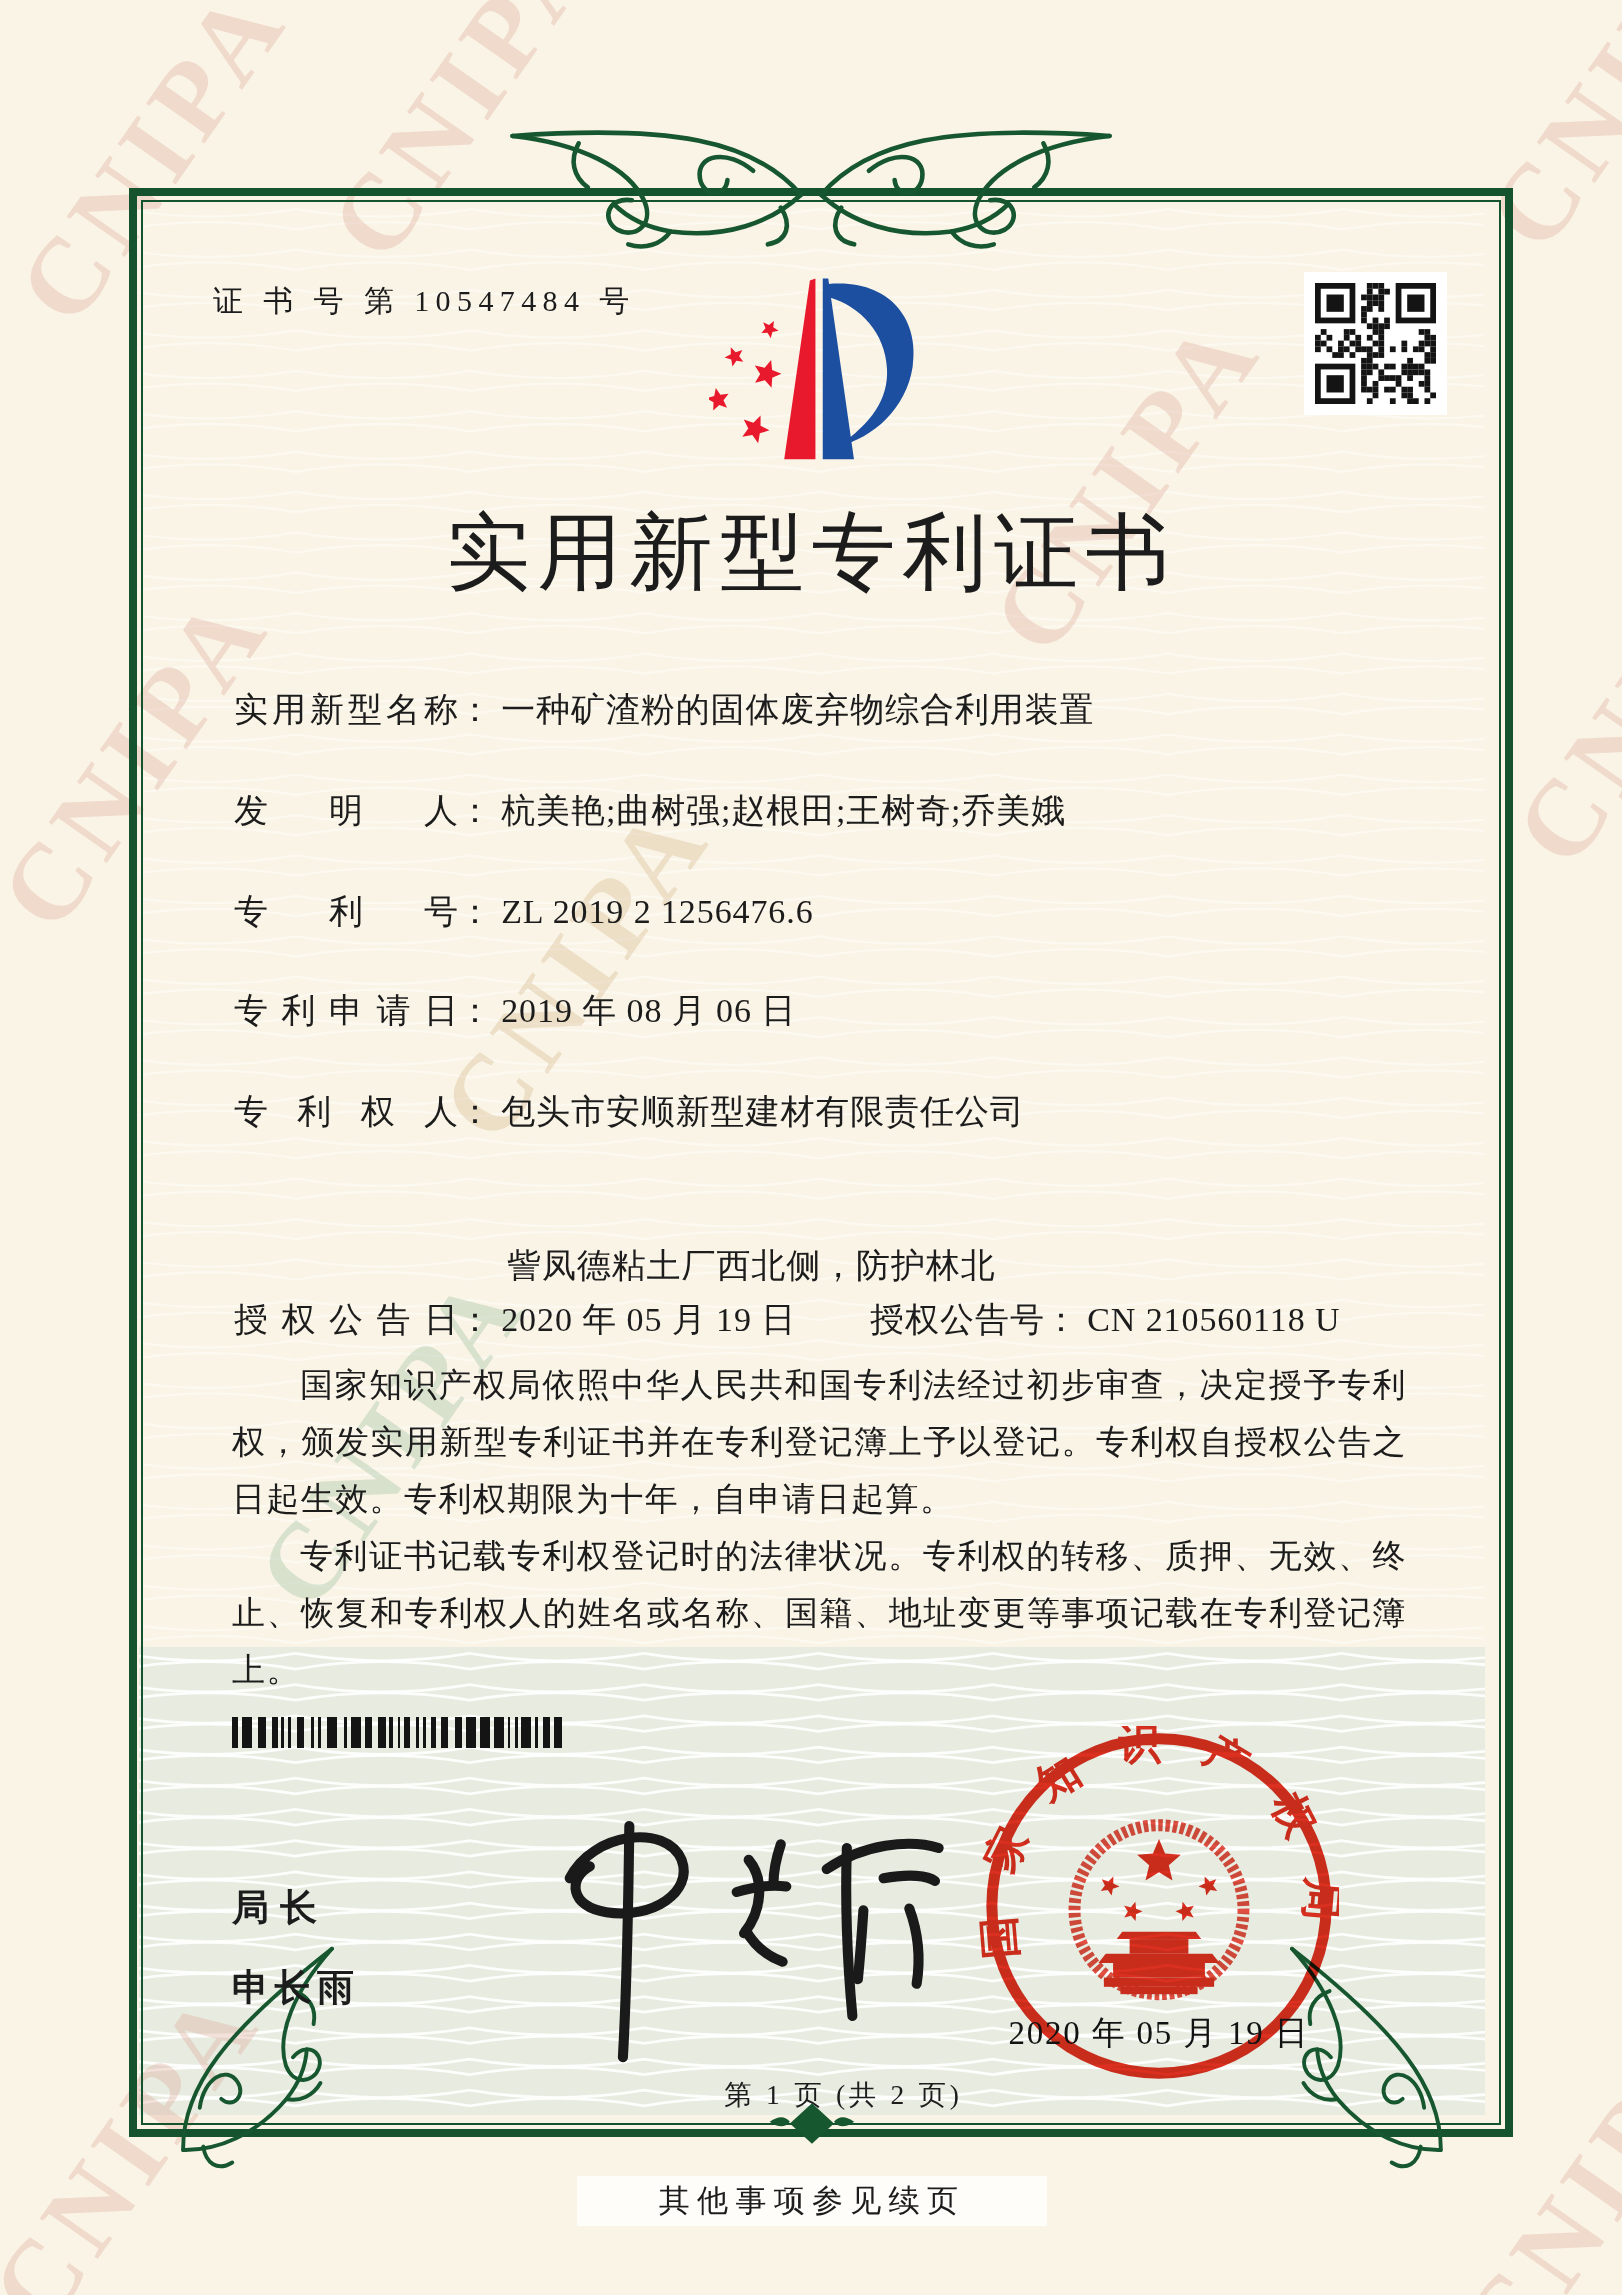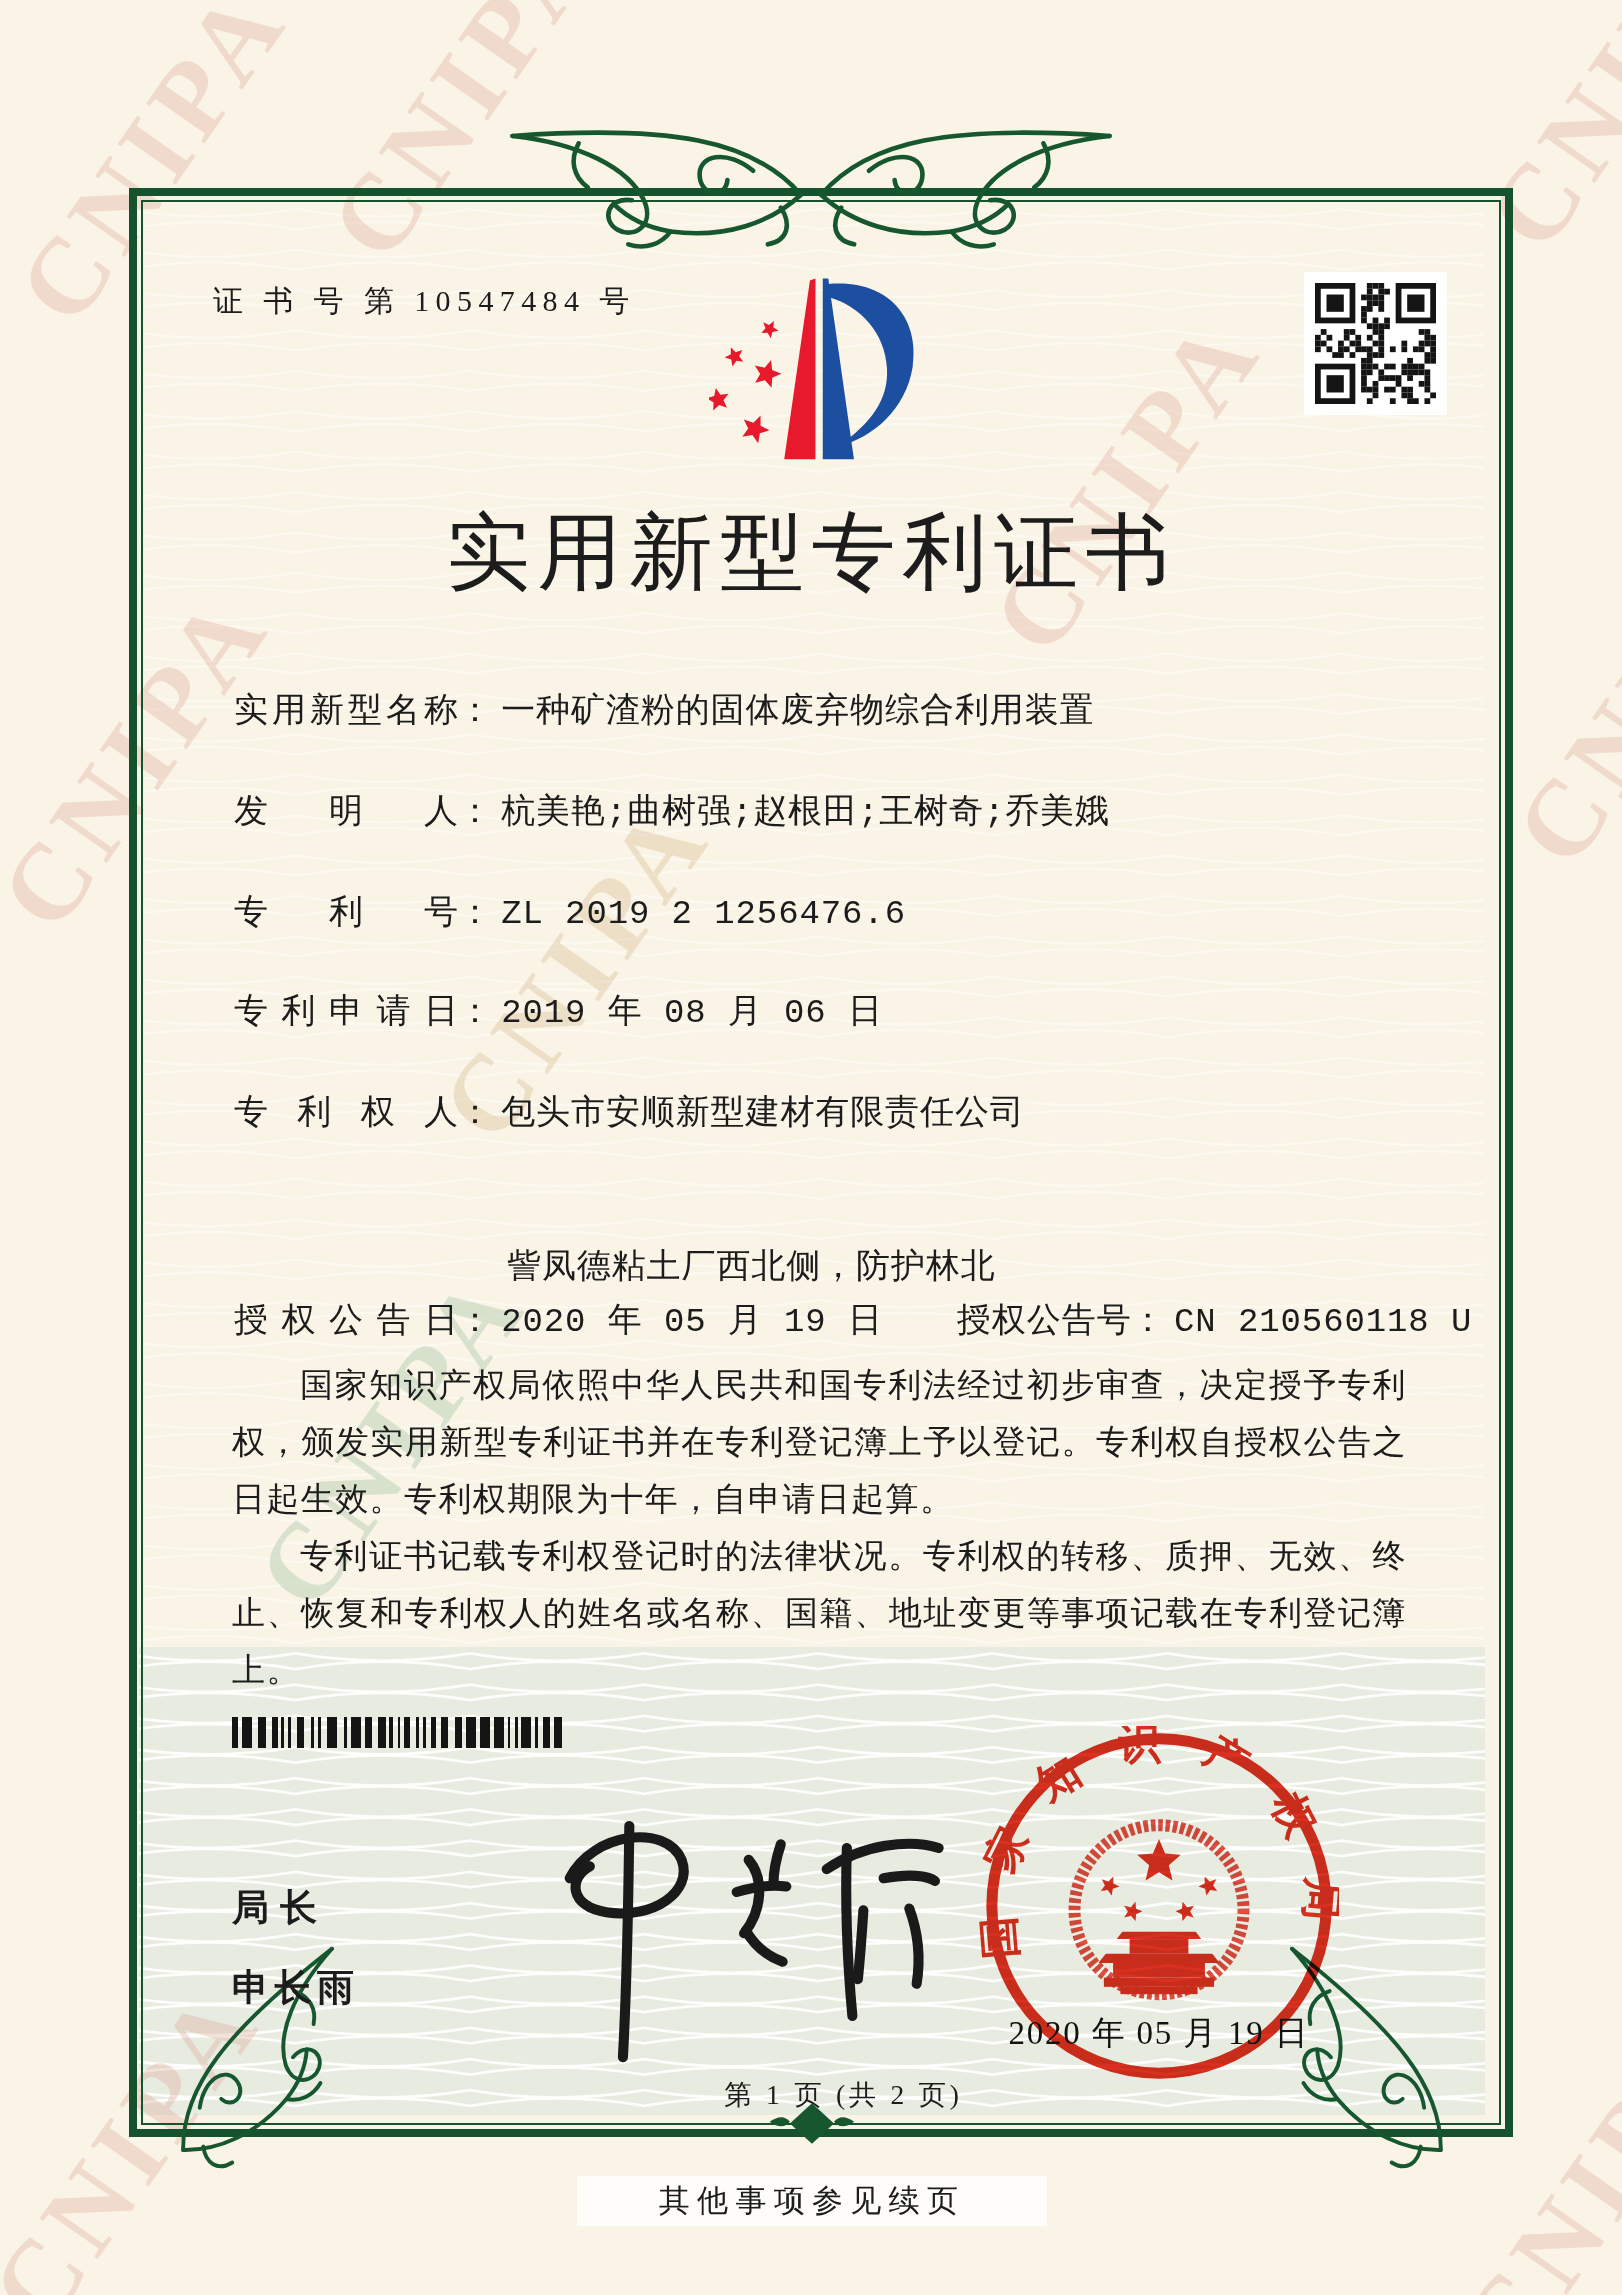--- a/index.html
+++ b/index.html
@@ -19,21 +19,21 @@
   
   .cert-no{position:absolute;left:213px;top:281px;font-size:30px;letter-spacing:6.4px;z-index:4;}
   .logo{position:absolute;left:709px;top:271px;width:211px;height:195px;z-index:4;}
   .qr-box{position:absolute;left:1304px;top:272px;width:143px;height:143px;background:#ffffff;z-index:4;
           display:flex;align-items:center;justify-content:center;}
   .title{position:absolute;left:0;top:496px;width:100%;margin:0;text-align:center;font-size:84px;
          font-weight:normal;letter-spacing:7.3px;z-index:4;}
   
   .frow{position:absolute;left:234px;font-size:34px;z-index:4;white-space:nowrap;}
   .flabel{display:inline-block;width:224px;text-align:justify;text-align-last:justify;text-justify:inter-character;vertical-align:top;}
-  .fval{margin-left:9.2px;letter-spacing:0.9px;font-family:Liberation Mono, monospace;}
+  .fval{margin-left:9.2px;letter-spacing:0.9px;}
   .addr-l2{position:absolute;left:507px;top:1243px;font-size:34px;letter-spacing:0.9px;z-index:4;white-space:nowrap;}
   .grp2{margin-left:74px;}
   .grp2 .flabel{width:174px;}
   
   .body-text{position:absolute;left:232px;top:1357px;width:1175px;font-size:33px;line-height:57px;
              text-align:justify;letter-spacing:1.4px;z-index:4;}
   .body-text p{margin:0;text-indent:68px;}
   
   .barcode{position:absolute;left:232px;top:1717px;height:31px;display:flex;align-items:stretch;z-index:4;}
   .barcode div{background:#141414;}

